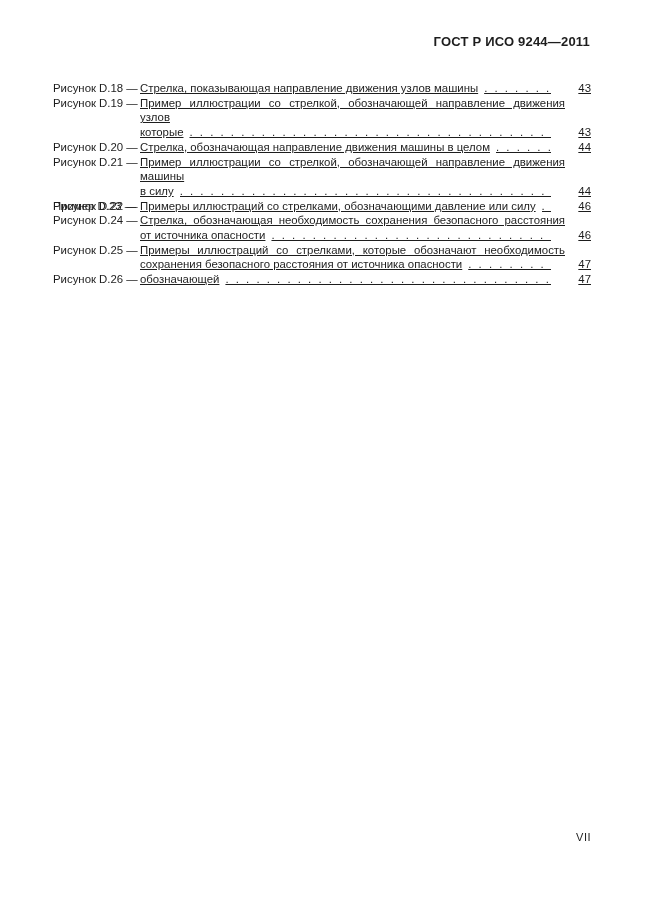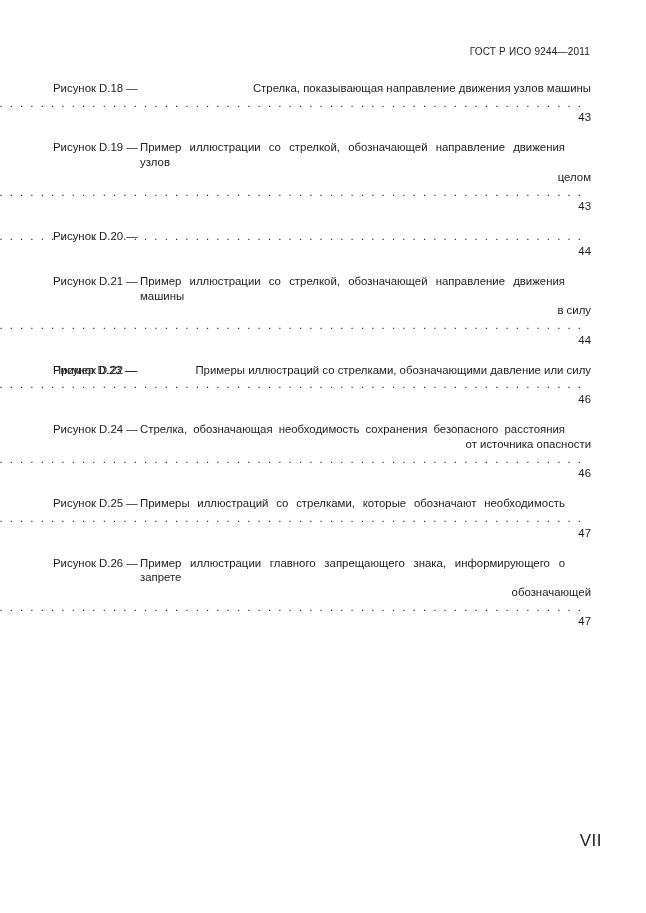--- a/index.html
+++ b/index.html
@@ -9,54 +9,54 @@
     position: relative;
     width: 646px;
     height: 913px;
     background: #ffffff;
     font-family: "Liberation Sans", "DejaVu Sans", sans-serif;
     color: #1d1d1d;
     overflow: hidden;
   }
   .header {
     position: absolute;
-    top: 46px;
+    top: 34px;
     right: 56px;
-    font-size: 10px;
-    font-weight: 400;
+    font-size: 13px;
+    font-weight: 700;
     letter-spacing: 0.2px;
     white-space: nowrap;
   }
   .toc {
     position: absolute;
     left: 53px;
     top: 81px;
     width: 538px;
     font-size: 11.4px;
     line-height: 14.7px;
   }
   .entry {
     position: relative;
     padding-left: 87px;
+    text-decoration: underline;
   }
   .label {
     position: absolute;
     left: 0;
     top: 0;
     white-space: nowrap;
   }
   .line.just {
     text-align: justify;
     text-align-last: justify;
     padding-right: 26px;
   }
   .line.last {
     display: flex;
-    align-items: flex-end;
-    flex-direction: column;
+    align-items: flex-start;
   }
   .line.last .txt { white-space: nowrap; }
   .dots {
     flex: 1 1 auto;
     min-width: 0;
     overflow: hidden;
     white-space: nowrap;
     margin-left: 6px;
     margin-right: 10px;
   }
@@ -64,22 +64,22 @@
     content: ". . . . . . . . . . . . . . . . . . . . . . . . . . . . . . . . . . . . . . . . . . . . . . . . . . . . . . . . . . . . . . . . . . . . . .";
     word-spacing: 4px;
   }
   .pagenum {
     flex: 0 0 30px;
     text-align: right;
   }
   .footer {
     position: absolute;
     top: 831px;
-    right: 44px;
-    font-size: 17px;
+    right: 55px;
+    font-size: 11px;
     letter-spacing: 0.5px;
   }
 </style>
 </head>
 <body>
 
 <div class="page">
   <div class="header">
     <span>ГОСТ Р ИСО 9244—2011</span>
   </div>
@@ -90,28 +90,29 @@
         <div class="line last">
           <span class="txt">Стрелка, показывающая направление движения узлов машины</span>
           <span class="dots"></span>
           <span class="pagenum">43</span>
         </div>
       </div>
       <div class="entry">
         <span class="label">Рисунок D.19 —</span>
         <div class="line just">Пример иллюстрации со стрелкой, обозначающей направление движения узлов</div>
         <div class="line last">
-          <span class="txt">целом</span>
+          <span class="txt">которые</span>
           <span class="dots"></span>
           <span class="pagenum">43</span>
         </div>
       </div>
       <div class="entry">
         <span class="label">Рисунок D.20 —</span>
         <div class="line last">
+          <span class="txt">Стрелка, обозначающая направление движения машины в целом</span>
           <span class="dots"></span>
           <span class="pagenum">44</span>
         </div>
       </div>
       <div class="entry">
         <span class="label">Рисунок D.21 —</span>
         <div class="line just">Пример иллюстрации со стрелкой, обозначающей направление движения машины</div>
         <div class="line last">
           <span class="txt">в силу</span>
           <span class="dots"></span>
@@ -135,27 +136,27 @@
         <div class="line last">
           <span class="txt">от источника опасности</span>
           <span class="dots"></span>
           <span class="pagenum">46</span>
         </div>
       </div>
       <div class="entry">
         <span class="label">Рисунок D.25 —</span>
         <div class="line just">Примеры иллюстраций со стрелками, которые обозначают необходимость</div>
         <div class="line last">
+          <span class="txt">сохранения безопасного расстояния от источника опасности</span>
           <span class="dots"></span>
           <span class="pagenum">47</span>
         </div>
       </div>
       <div class="entry">
         <span class="label">Рисунок D.26 —</span>
-        <div class="line just">Пример иллюстрации главного запрещающего знака, информирующего о запрете</div>
         <div class="line last">
           <span class="txt">обозначающей</span>
           <span class="dots"></span>
           <span class="pagenum">47</span>
         </div>
       </div>
     </div>
 
   <div class="footer">
     <span>VII</span>

